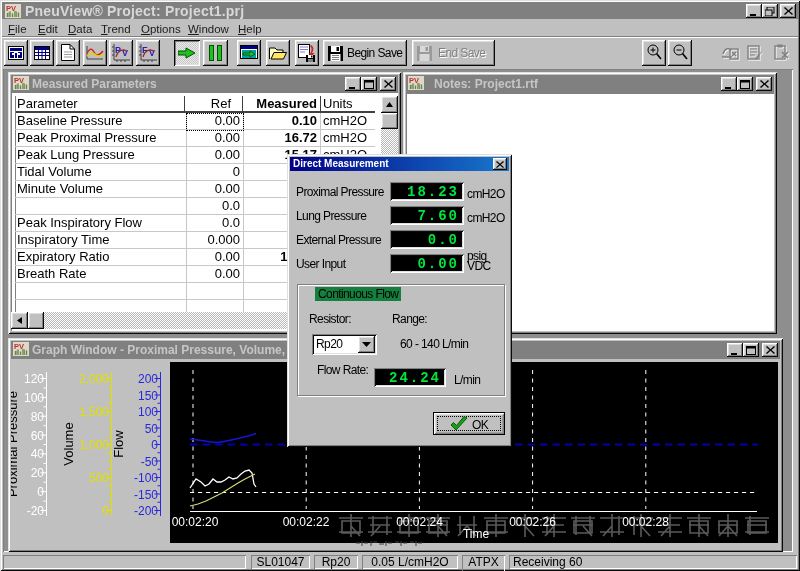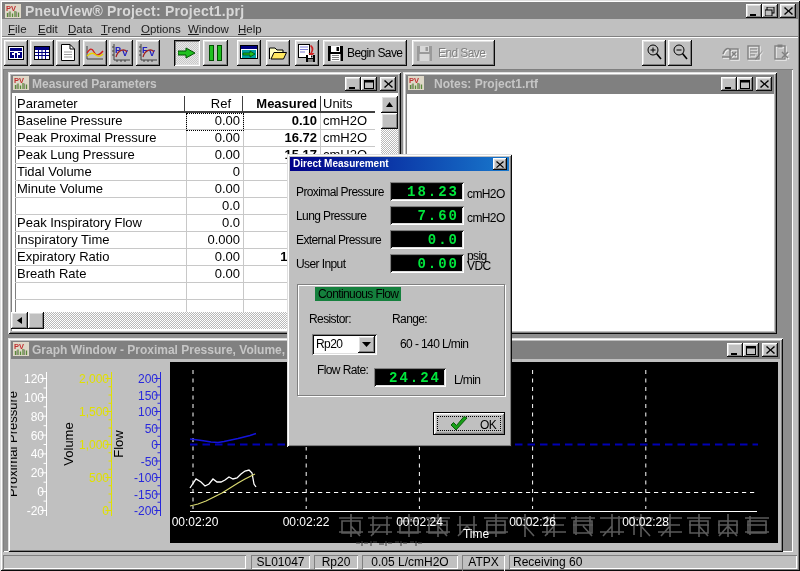--- a/index.html
+++ b/index.html
@@ -627,15 +627,15 @@
   <div class="lbl abs" style="left:113px;top:183px;">60 - 140 L/min</div>
   <div class="lbl abs" style="left:30px;top:209px;">Flow Rate:</div>
   <div class="led abs" style="left:87px;top:214px;width:72px;height:19px;">24.24</div>
   <div class="lbl abs" style="left:167px;top:219px;">L/min</div>
 
   <div class="abs" style="left:146px;top:258px;width:72px;height:23px;border:1px solid #000;background:#c0c0c0;box-shadow:inset 1px 1px 0 #fff,inset -1px -1px 0 #808080,inset 2px 2px 0 #dfdfdf,inset -2px -2px 0 #a0a0a0;">
     <div class="abs" style="left:3px;top:3px;right:3px;bottom:3px;border:1px dotted #000;"></div>
     <svg class="abs" style="left:15px;top:3px;" width="20" height="17" viewBox="0 0 20 17">
         <path d="M2 9 L7 14 L18 2 L15 0.5 L7.5 9.5 L4.5 6.5 Z" fill="#18a018" stroke="#0a5a0a" stroke-width="1"></path>
       </svg>
-    <span class="lbl abs" style="left:38px;top:5px;margin-left:8px;">OK</span>
+    <span class="lbl abs" style="left:38px;top:5px;">OK</span>
   </div>
 </div>
 
 </body></html>

